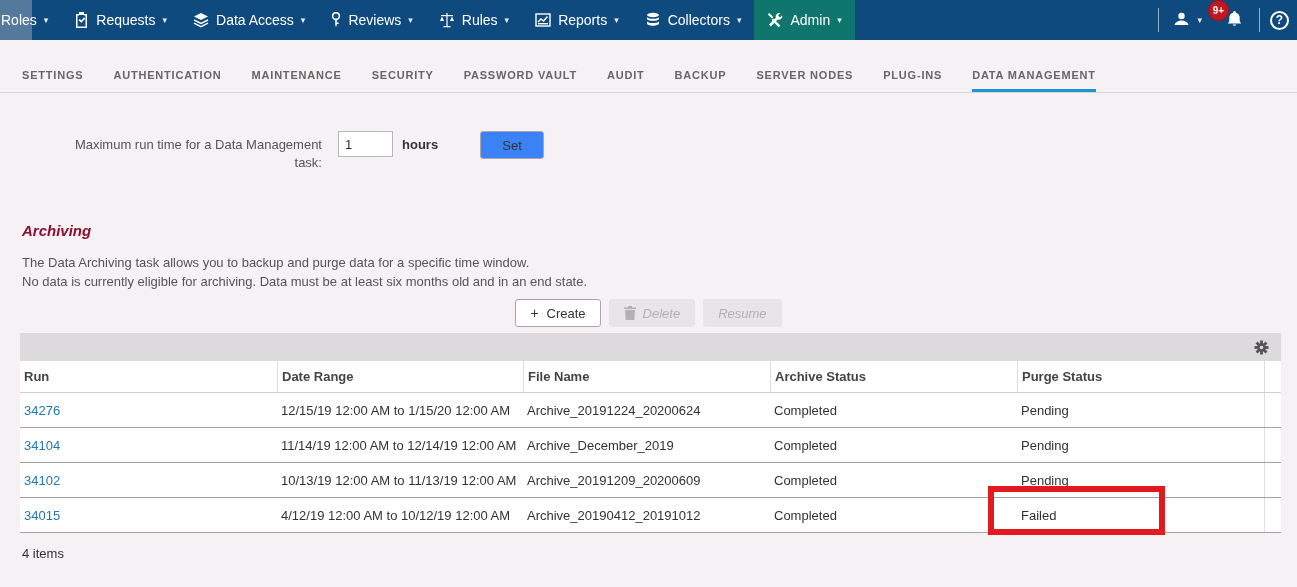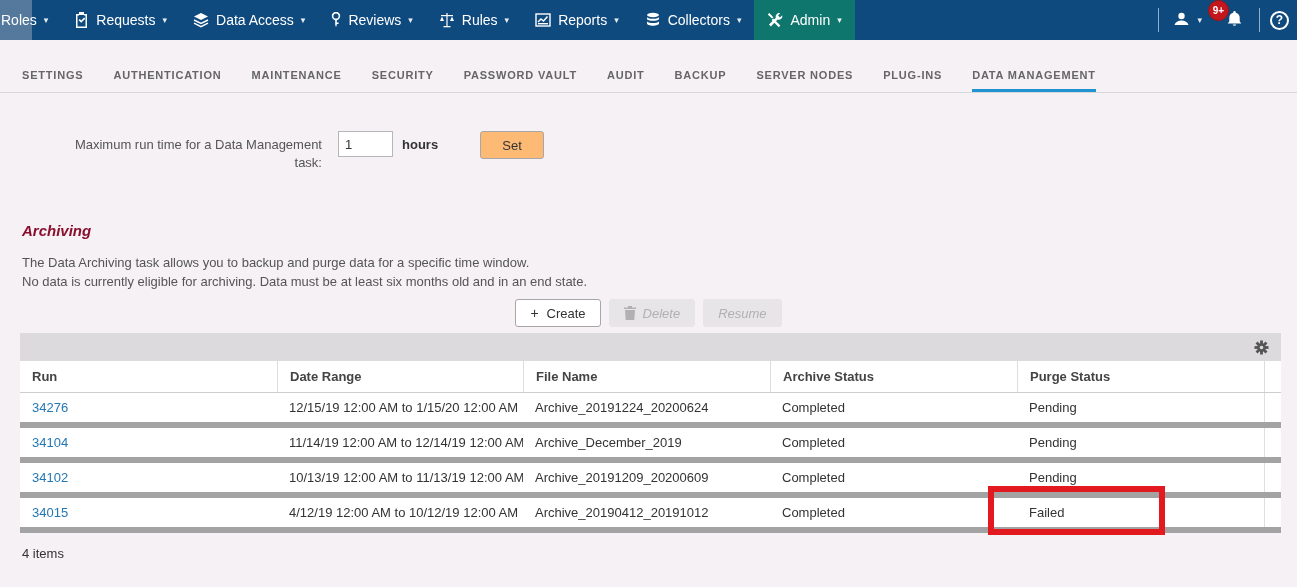--- a/index.html
+++ b/index.html
@@ -47,39 +47,39 @@
   
   .runtime-form { display:flex; align-items:flex-start; margin:38px 0 0 22px; font-size:13px; }
   .runtime-label { width:300px; text-align:right; color:#555; line-height:18px; padding-top:5px; }
   .runtime-label span { display:block; }
   .runtime-input {
     width:55px; height:26px; margin-left:16px; border:1px solid #b9b6b9;
     padding:0 6px; font-size:13px; font-family:"Liberation Sans",sans-serif; color:#333; background:#fff;
   }
   .runtime-unit { font-weight:bold; color:#333; margin-left:9px; padding-top:6px; }
   .set-button {
-    margin-left:42px; width:64px; height:28px; background:#fdba74; border:1px solid #a9a6a9;
+    margin-left:42px; width:64px; height:28px; background:#3b82f6; border:1px solid #a9a6a9;
     border-radius:3px; font-size:13px; color:#333; cursor:pointer; font-family:"Liberation Sans",sans-serif;
   }
   
   .archiving-title { margin:50px 0 0 22px; font-size:15px; font-weight:bold; color:#8b0e2e;font-style:italic; }
   .archiving-desc { margin:14px 0 0 22px; font-size:13px; color:#555; line-height:19px; }
   .action-row { display:flex; justify-content:center; gap:8px; margin-top:8px; }
   .btn { height:28px; border-radius:3px; font-size:13px; display:inline-flex; align-items:center; font-family:"Liberation Sans",sans-serif; }
   .btn-create { background:#fff; border:1px solid #a9a6a9; color:#333; padding:0 14px; cursor:pointer; }
   .btn-create .plus { margin-right:8px; font-size:14px; }
   .btn-disabled { background:#e7e5e7; border:1px solid #e7e5e7; color:#b2b0b2; padding:0 14px; cursor:default;font-style:italic; }
   .btn-disabled svg { margin-right:7px; }
   
   .grid { margin:6px 16px 0 20px; width:1261px; background:#fff; font-size:13px; }
   .grid-toolbar { height:28px; background:#dcdadc; display:flex; align-items:center; justify-content:flex-end; padding-right:12px; }
   .gear-btn { display:inline-flex; cursor:pointer; }
   .grid-header { display:flex; height:32px; align-items:center; font-weight:bold; color:#444; border-bottom:1px solid #cfcdcf; }
-  .grid-row { display:flex; height:35px; align-items:center; border-bottom:6px solid #a3a3a3; color:#333; }
-  .cell { padding-left:12px; overflow:hidden; white-space:nowrap; height:100%; display:flex; align-items:center; }
+  .grid-row { display:flex; height:35px; align-items:center; border-bottom:1px solid #a3a3a3; color:#333; }
+  .cell { padding-left:4px; overflow:hidden; white-space:nowrap; height:100%; display:flex; align-items:center; }
   .c1 { width:257px; } .c2 { width:246px; } .c3 { width:247px; } .c4 { width:247px; } .c5 { width:247px; }
   .c6 { width:17px; padding-left:0; border-left:1px solid #e0dee0; }
   .grid-header .cell + .cell { border-left:1px solid #ddd; }
   .run-link { color:#2277b5; text-decoration:none; cursor:pointer; }
   .items-count { margin:13px 0 0 22px; font-size:13px; color:#333; }
   
   .annotation-rect {
     position:absolute; left:988px; top:486px; width:177px; height:49px;
     border:6px solid #e2191f; pointer-events:none; z-index:10;
   }

